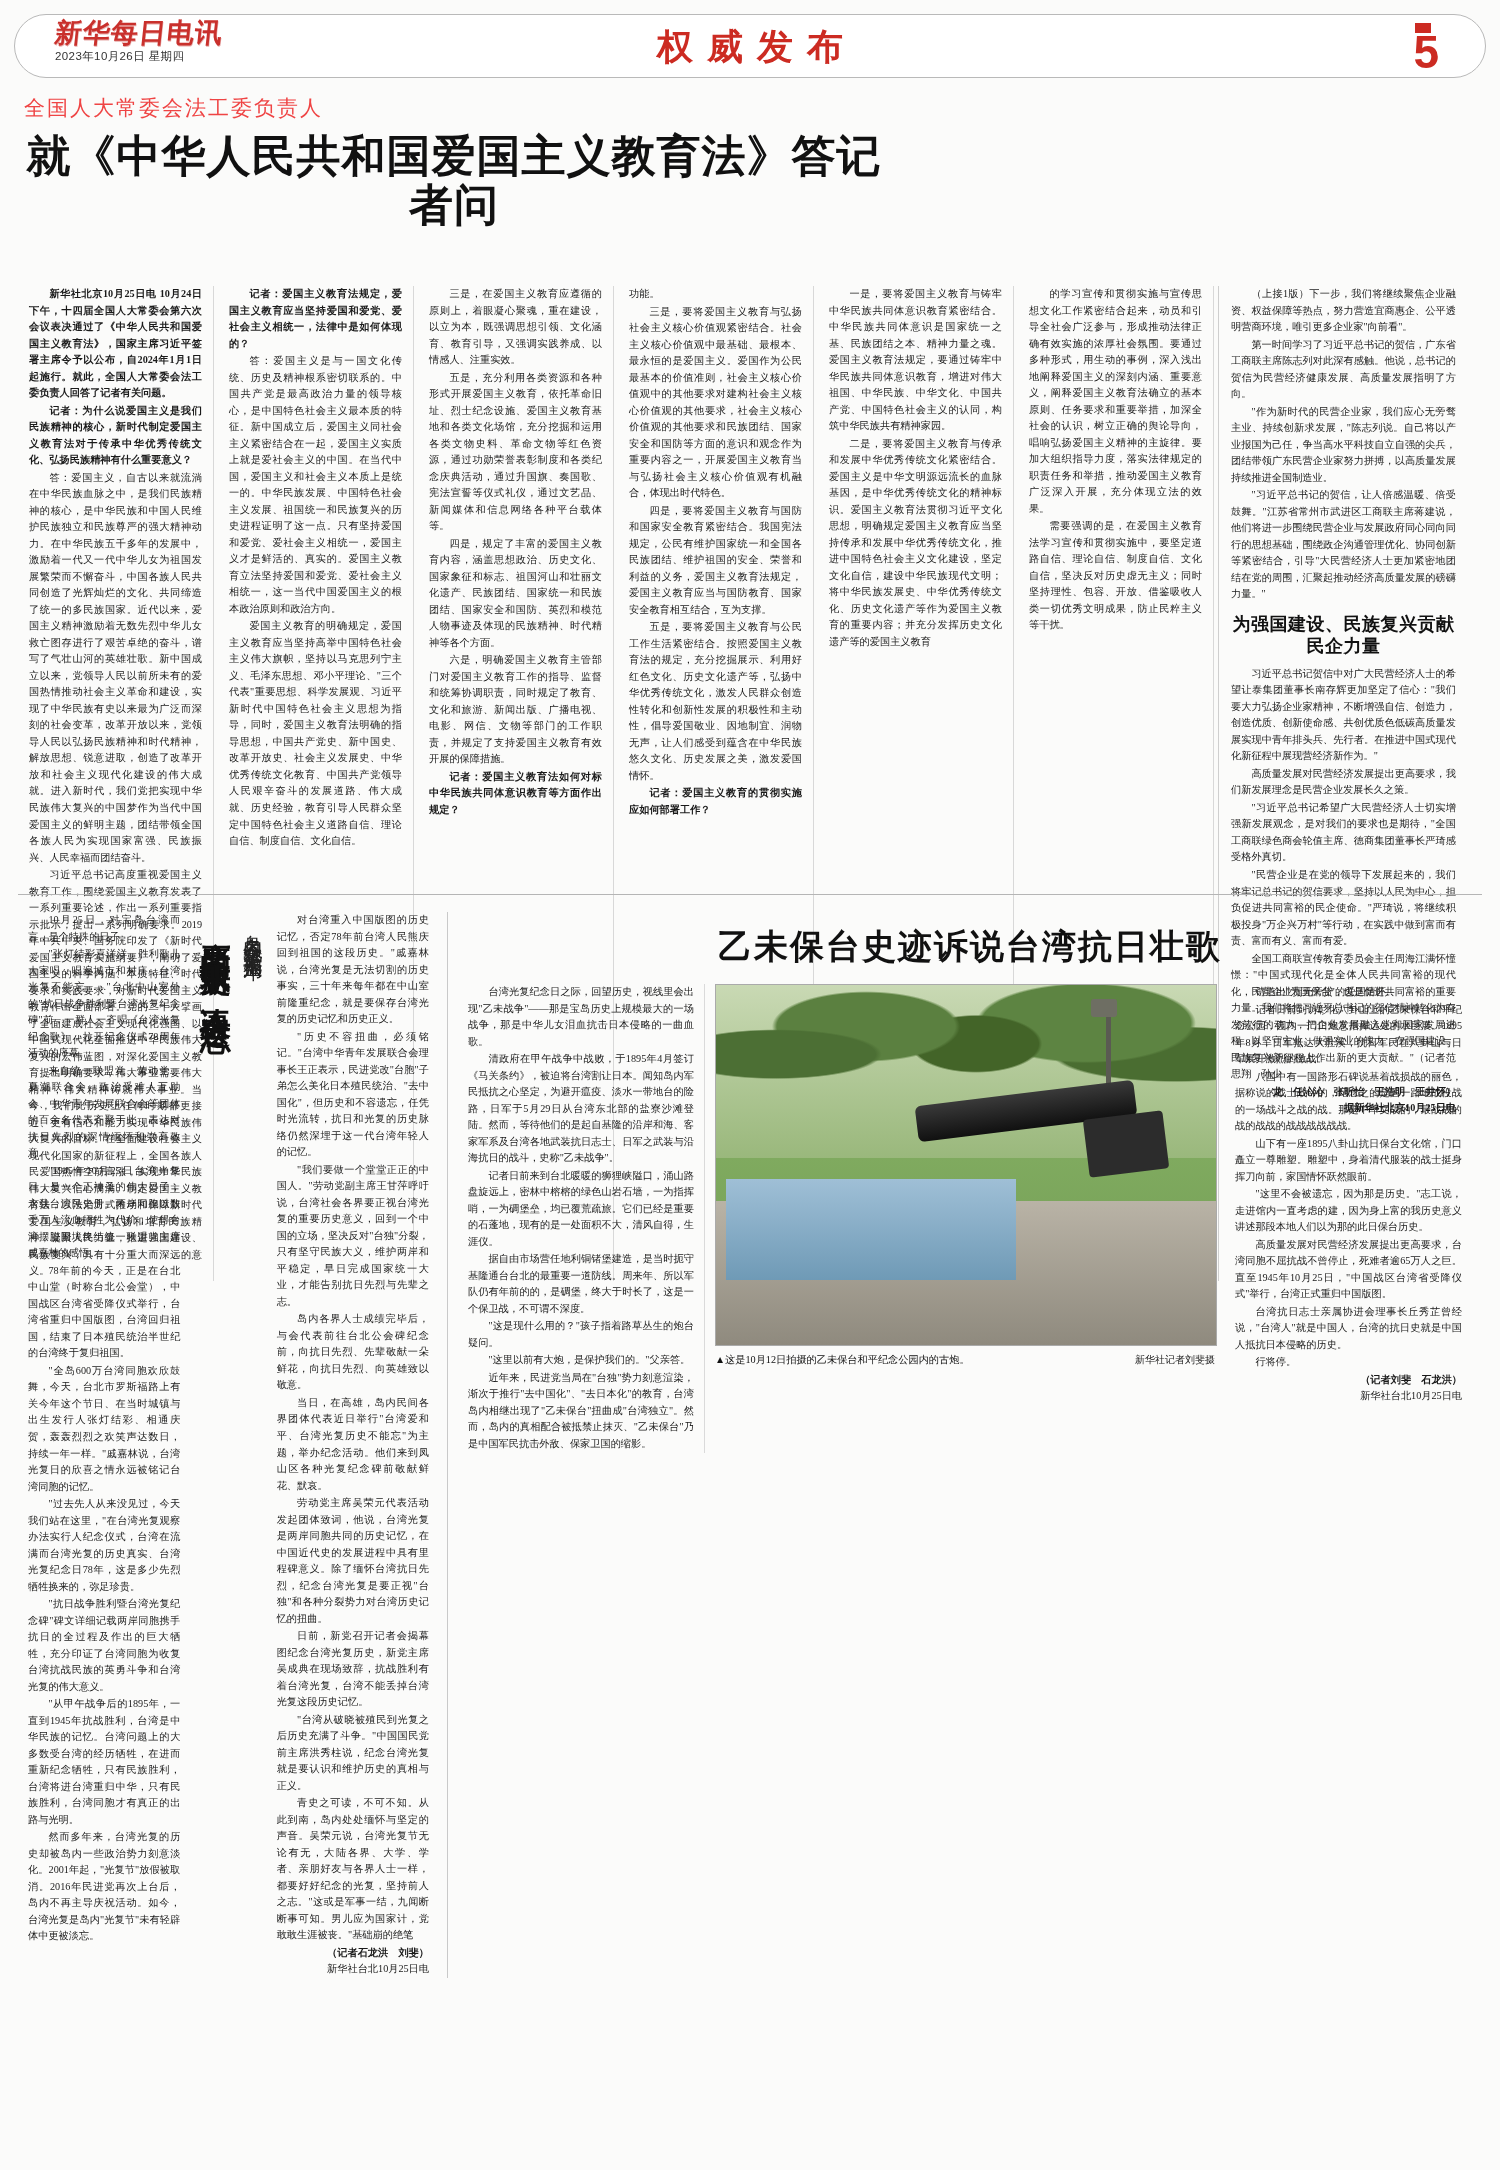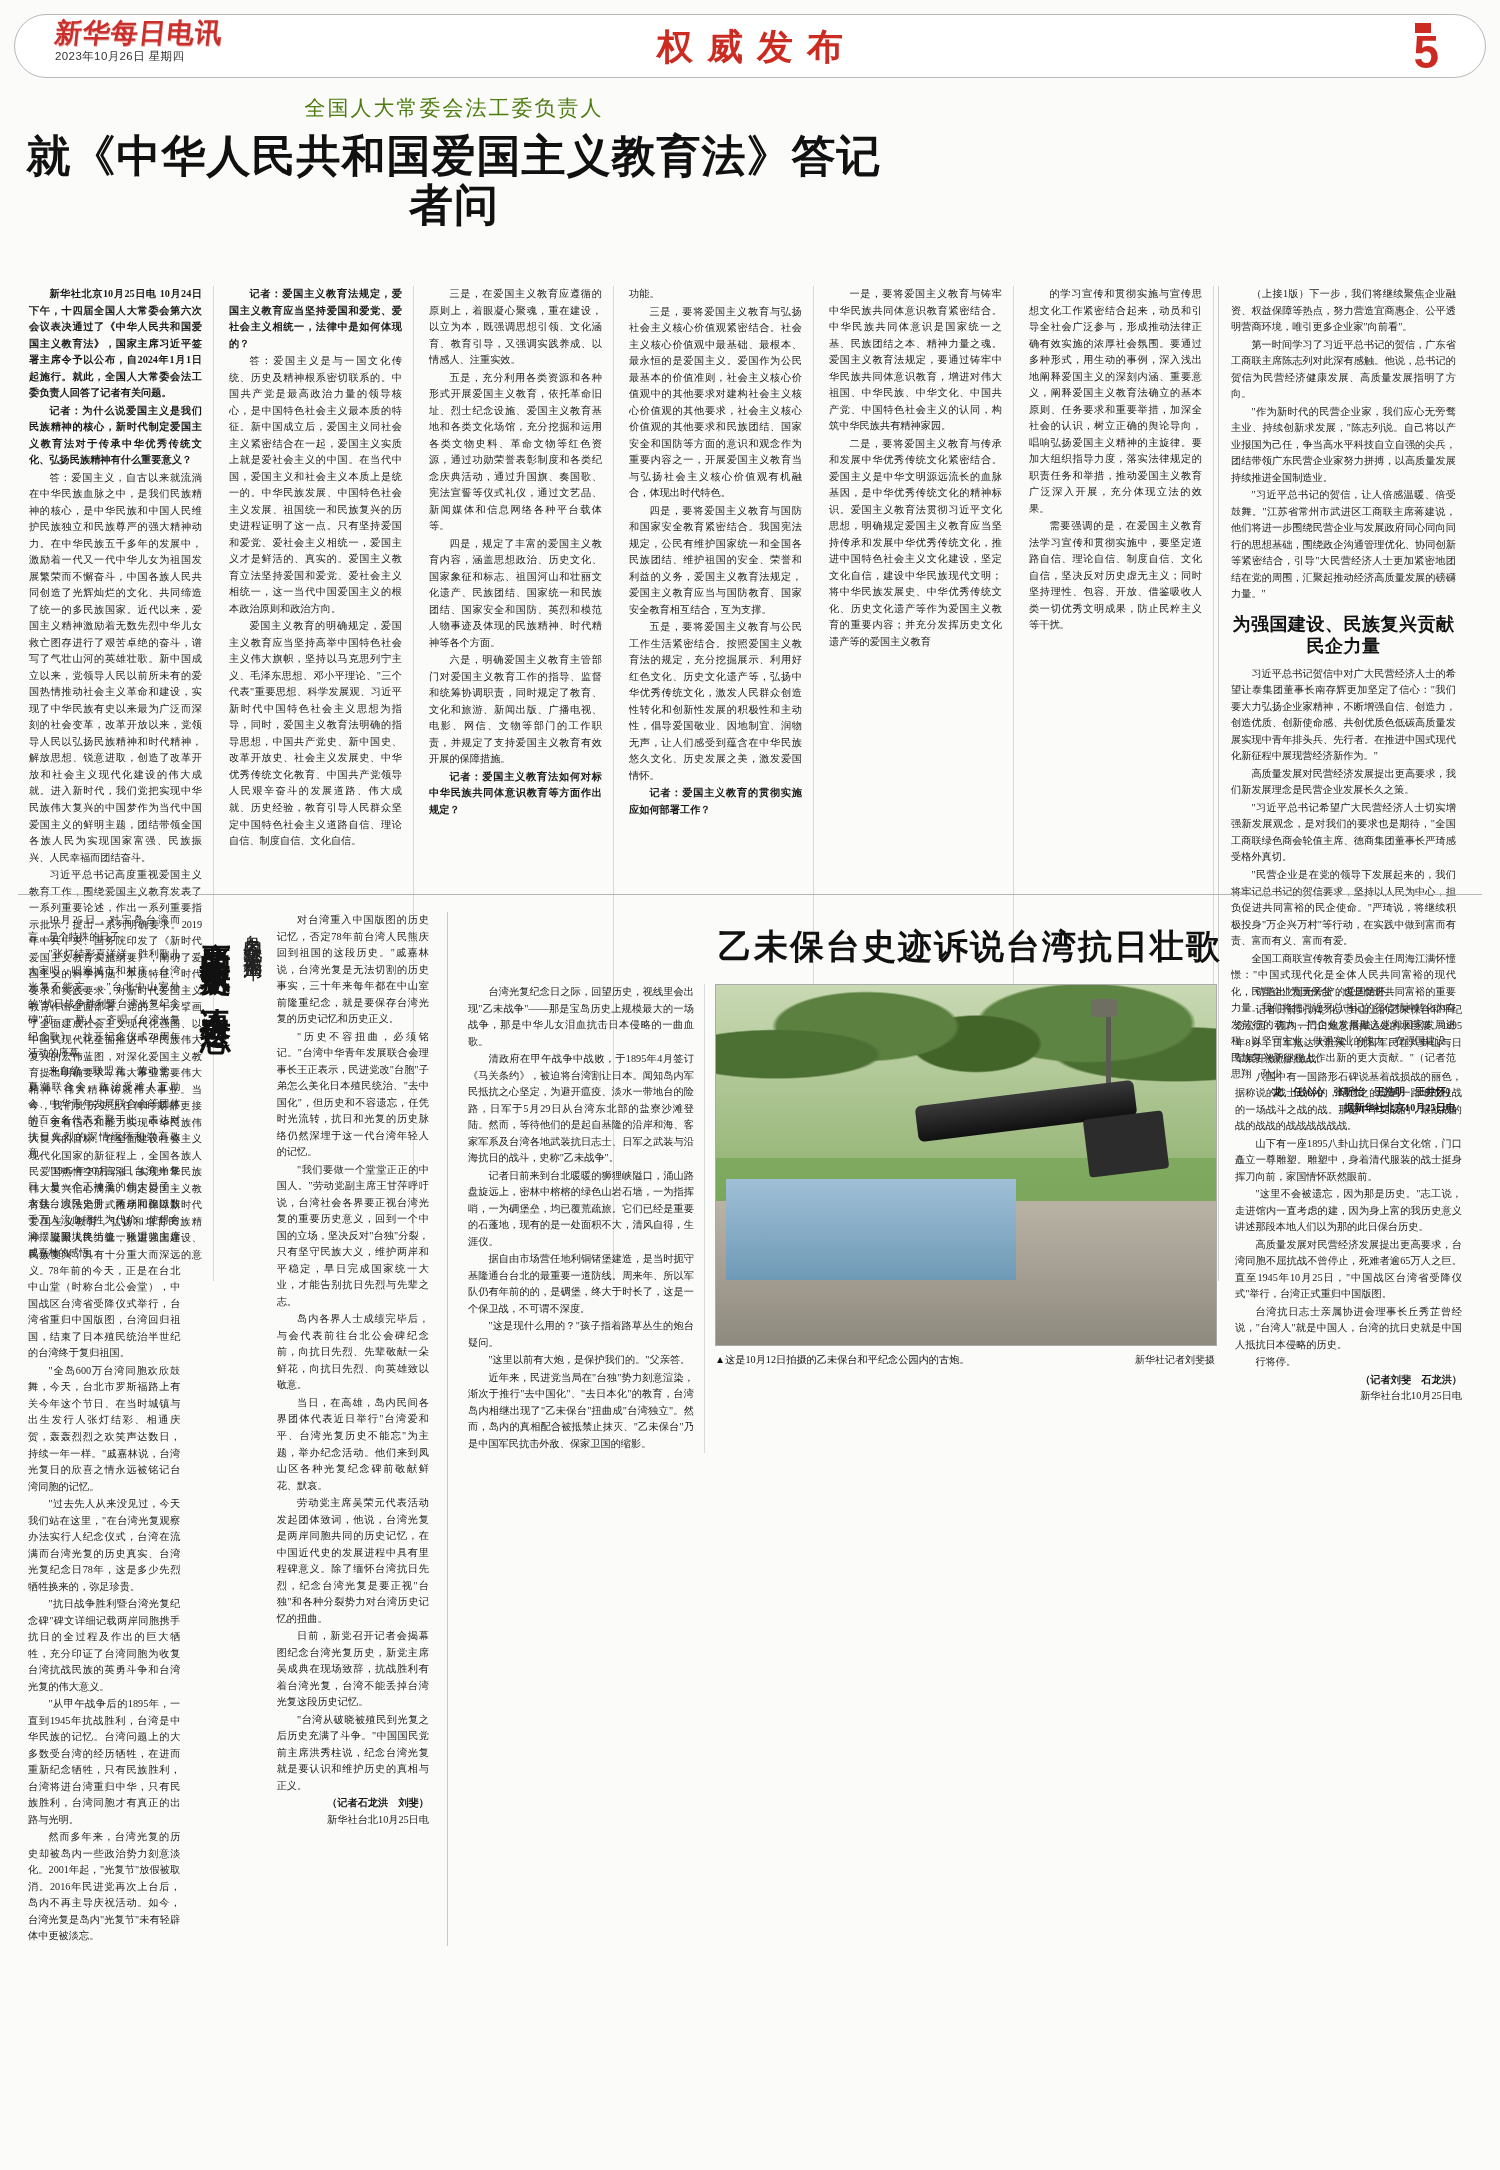--- a/index.html
+++ b/index.html
@@ -42,21 +42,21 @@
     font-size:46px;font-weight:bold;color:#cc2b22;
     font-family:"Liberation Sans",sans-serif;
   }
   .mh-right .sq{
     display:block;width:16px;height:10px;background:#cc2b22;margin:6px 0 -8px 2px;
   }
 
   
   .headwrap{margin:16px 24px 0 24px;width:860px;}
   .kicker{
-    text-align:center;font-size:21px;letter-spacing:2px;color:#4d7c0f;
+    text-align:left;font-size:21px;letter-spacing:2px;color:#ef4444;
     font-family:"Liberation Sans",sans-serif;font-weight:500;
     margin-bottom:10px;
   }
   .headline{
     text-align:center;font-size:44px;font-weight:bold;letter-spacing:1px;
     color:#111;font-family:"Liberation Serif",serif;
     line-height:1.12;
     margin-bottom:6px;
   }
 
@@ -271,20 +271,21 @@
 
       <div class="bl-txtcol">
         <p>对台湾重入中国版图的历史记忆，否定78年前台湾人民熊庆回到祖国的这段历史。"戚嘉林说，台湾光复是无法切割的历史事实，三十年来每年都在中山室前隆重纪念，就是要保存台湾光复的历史记忆和历史正义。</p>
         <p>"历史不容扭曲，必须铭记。"台湾中华青年发展联合会理事长王正表示，民进党改"台胞"子弟怎么美化日本殖民统治、"去中国化"，但历史和不容遗忘，任凭时光流转，抗日和光复的历史脉络仍然深埋于这一代台湾年轻人的记忆。</p>
         <p>"我们要做一个堂堂正正的中国人。"劳动党副主席王甘萍呼吁说，台湾社会各界要正视台湾光复的重要历史意义，回到一个中国的立场，坚决反对"台独"分裂，只有坚守民族大义，维护两岸和平稳定，早日完成国家统一大业，才能告别抗日先烈与先辈之志。</p>
         <p>岛内各界人士成绩完毕后，与会代表前往台北公会碑纪念前，向抗日先烈、先辈敬献一朵鲜花，向抗日先烈、向英雄致以敬意。</p>
         <p>当日，在高雄，岛内民间各界团体代表近日举行"台湾爱和平、台湾光复历史不能忘"为主题，举办纪念活动。他们来到凤山区各种光复纪念碑前敬献鲜花、默哀。</p>
         <p>劳动党主席吴荣元代表活动发起团体致词，他说，台湾光复是两岸同胞共同的历史记忆，在中国近代史的发展进程中具有里程碑意义。除了缅怀台湾抗日先烈，纪念台湾光复是要正视"台独"和各种分裂势力对台湾历史记忆的扭曲。</p>
         <p>日前，新党召开记者会揭幕图纪念台湾光复历史，新党主席吴成典在现场致辞，抗战胜利有着台湾光复，台湾不能丢掉台湾光复这段历史记忆。</p>
         <p>"台湾从破晓被殖民到光复之后历史充满了斗争。"中国国民党前主席洪秀柱说，纪念台湾光复就是要认识和维护历史的真相与正义。</p>
+        <p>青史之可读，不可不知。从此到南，岛内处处缅怀与坚定的声音。吴荣元说，台湾光复节无论有无，大陆各界、大学、学者、亲朋好友与各界人士一样，都要好好纪念的光复，坚持前人之志。"这或是军事一结，九闻断断事可知。男儿应为国家计，党敢敢生涯被丧。"基础崩的绝笔</p>
         <div class="byline">（记者石龙洪　刘斐）</div>
         <div class="byline2">新华社台北10月25日电</div>
       </div>
     </div>
 
     <div class="br">
       <div class="br-head">乙未保台史迹诉说台湾抗日壮歌</div>
       <div class="br-cols">
 
         <div class="br-col">

